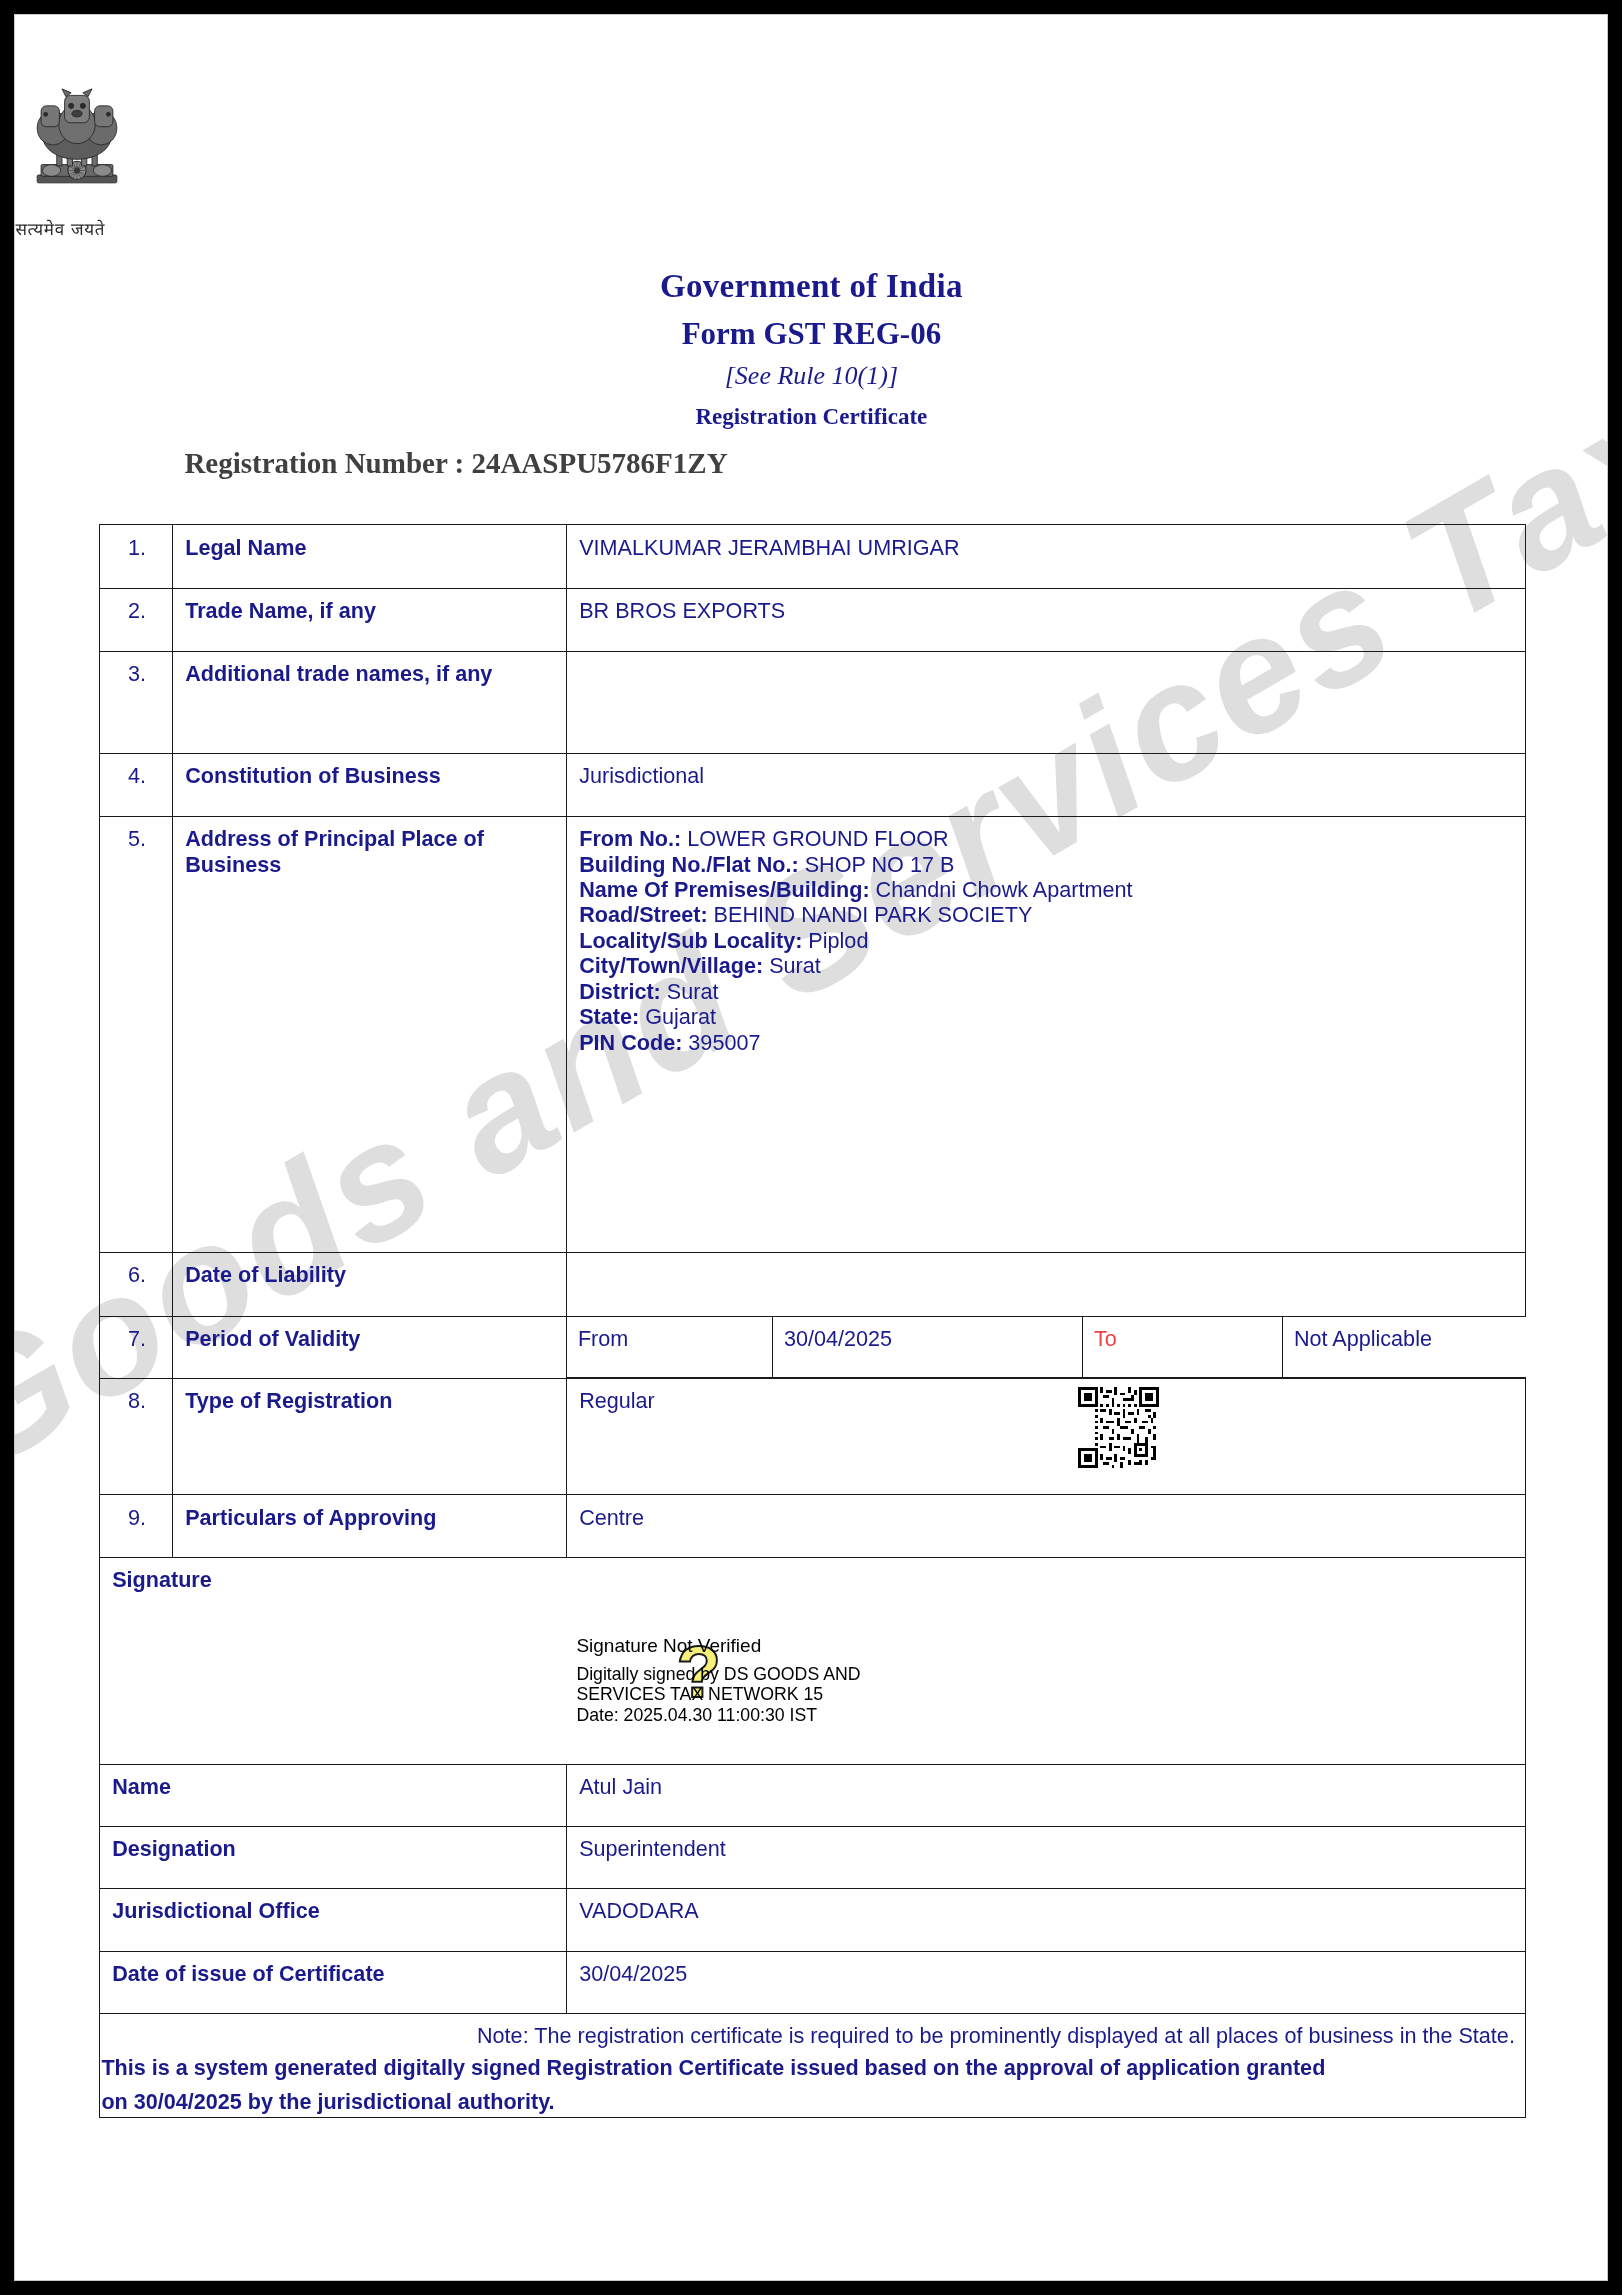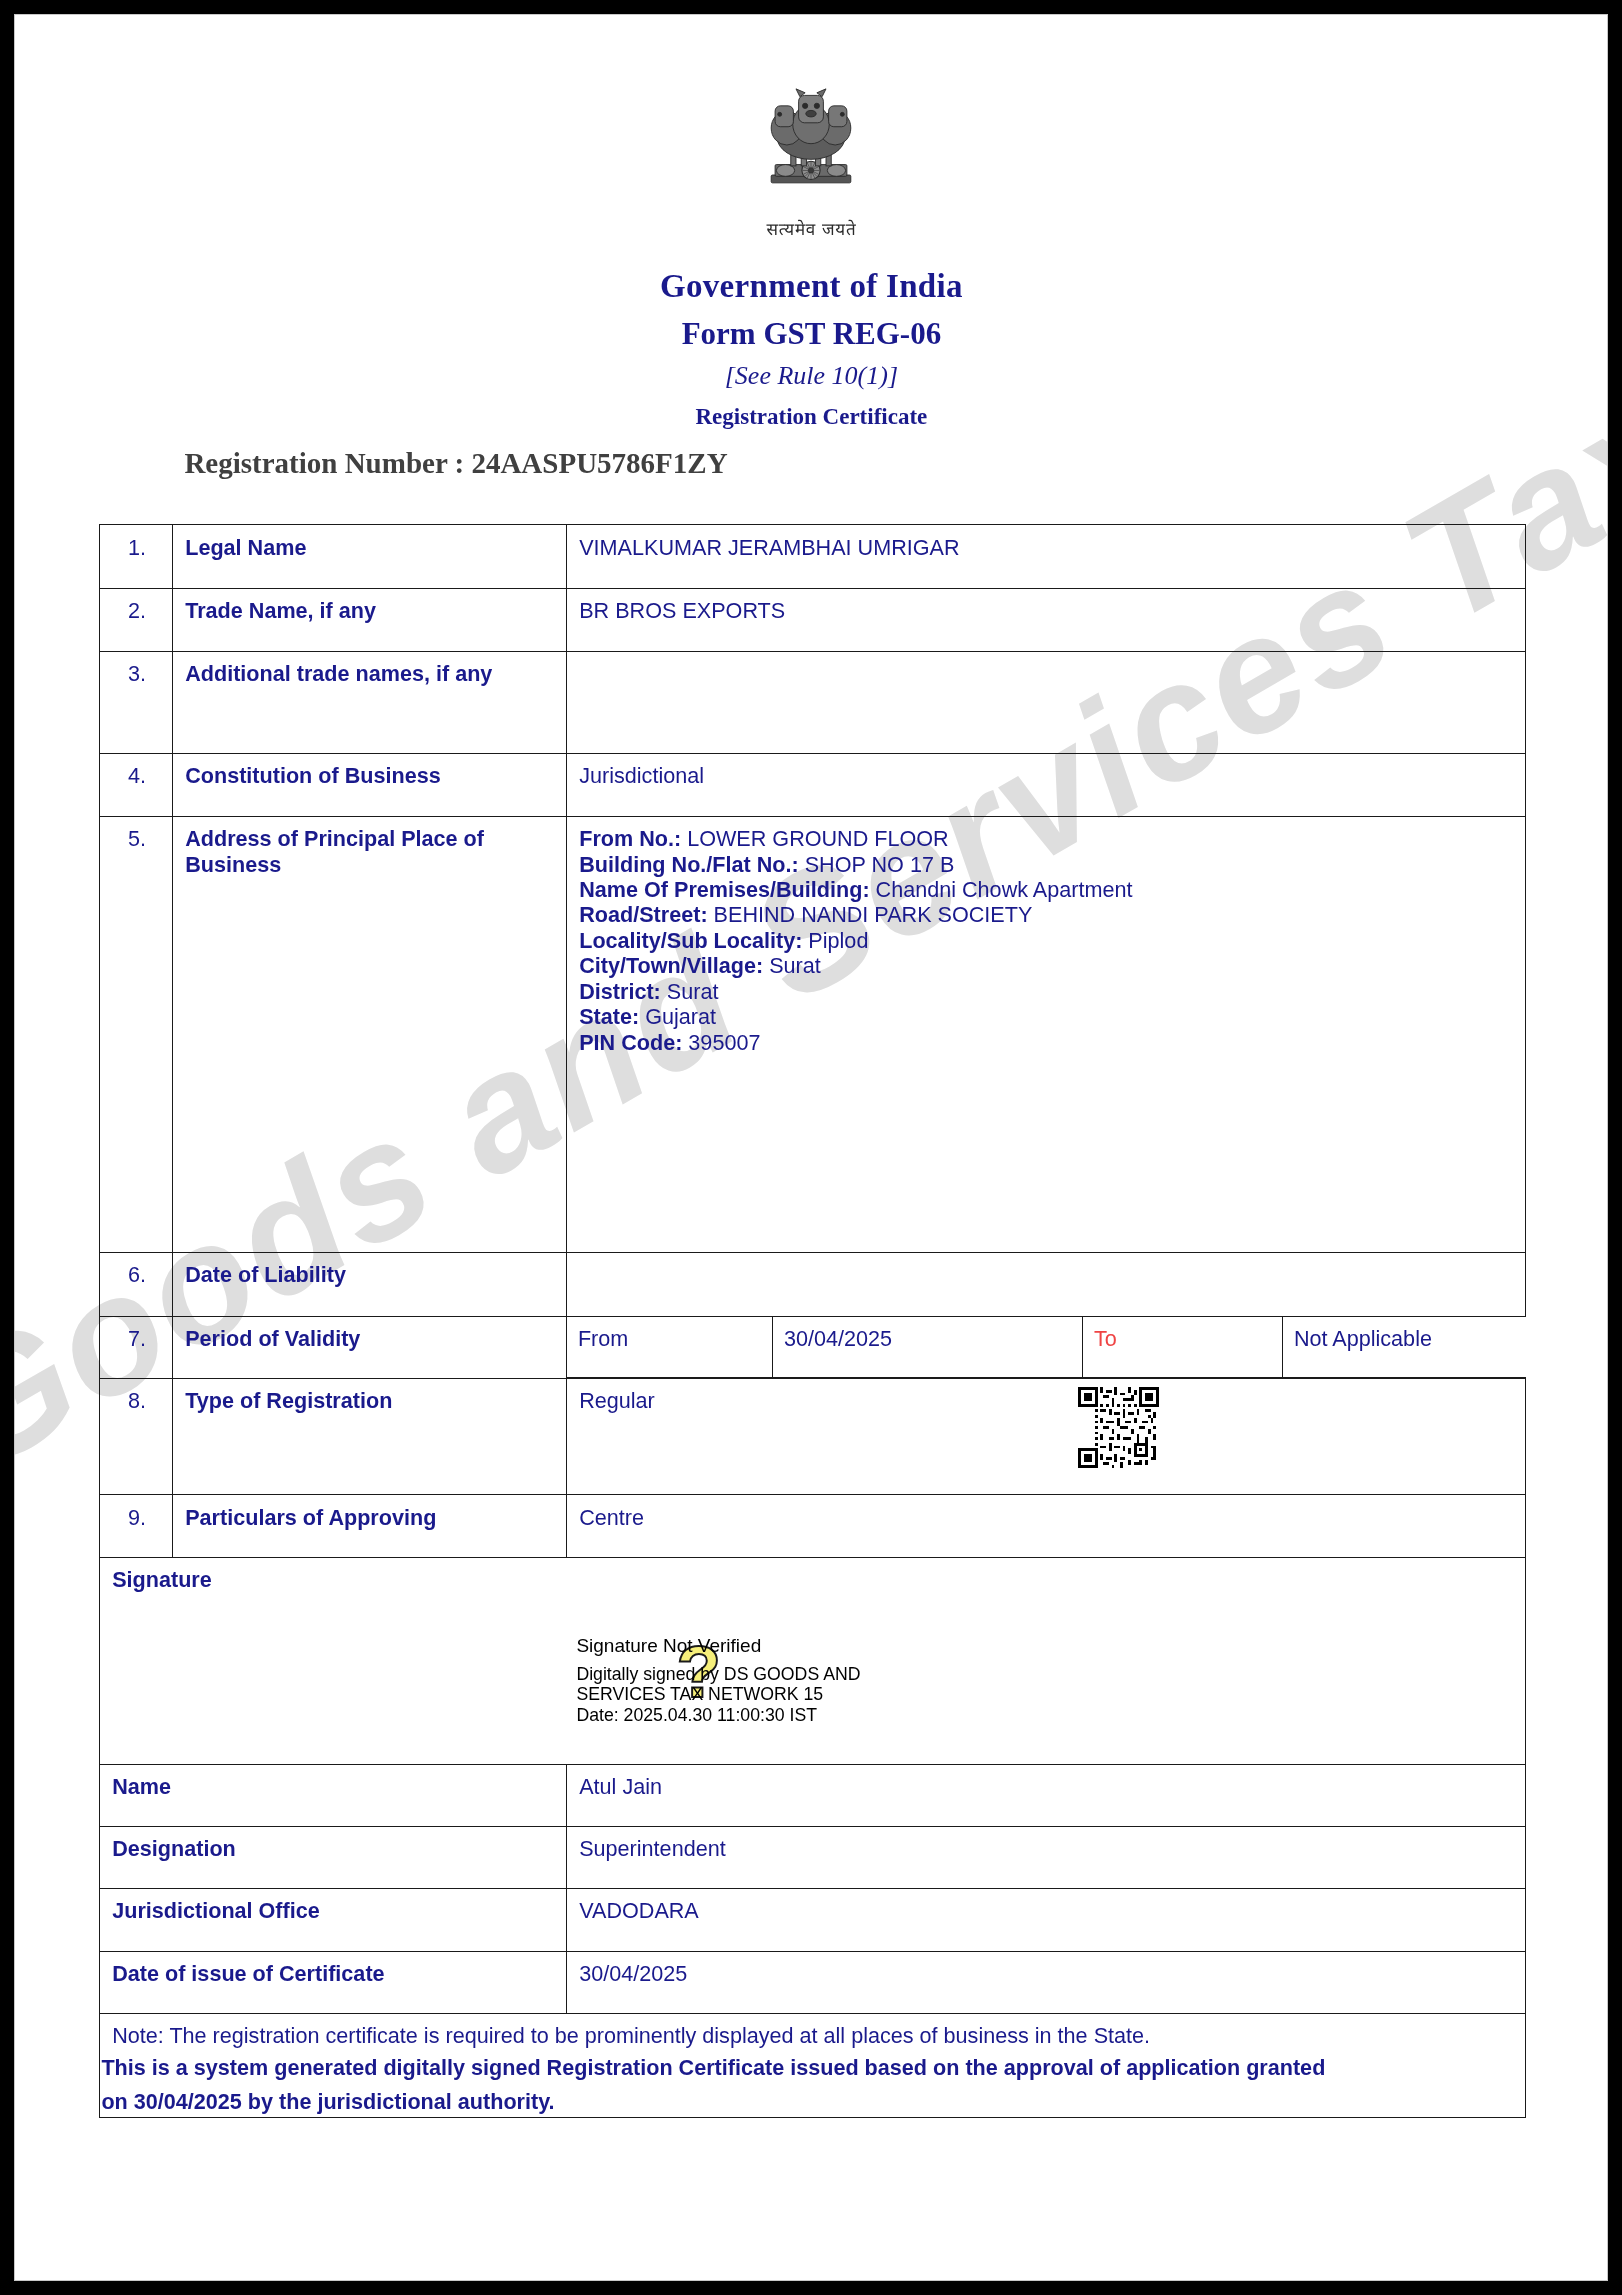--- a/index.html
+++ b/index.html
@@ -49,21 +49,20 @@
     pointer-events: none;
     z-index: 0;
     font-style: italic;
   }
 
   .content { position: relative; z-index: 2; }
 
   
   .emblem-wrap {
     width: 100%;
-    text-align: center;
     padding-top: 62px;
   }
   .emblem-svg { display: inline-block; }
   .emblem-motto {
     font-family: "DejaVu Sans", sans-serif;
     font-size: 17px;
     color: #2a2a2a;
     margin-top: 1.3px;
     letter-spacing: 0.7px;
   }
@@ -171,21 +170,21 @@
     font-weight: bold;
     font-size: 73px;
     color: #f6ef7a;
     -webkit-text-stroke: 2px #1a1a1a;
     line-height: 1;
     z-index: -1;
   }
 
   .kv-label { width: 467px; font-weight: bold; }
   td.h-kv { height: 43px; }
-  td.h-note { height: 85px; }
+  td.h-note { height: 85px; text-align: right; }
 
   .footer-note {
     position: absolute;
     left: 86px;
     top: 2036px;
     width: 1426px;
     color: #1a1a8c;
     font-weight: bold;
     font-size: 21.6px;
     line-height: 1.55;

